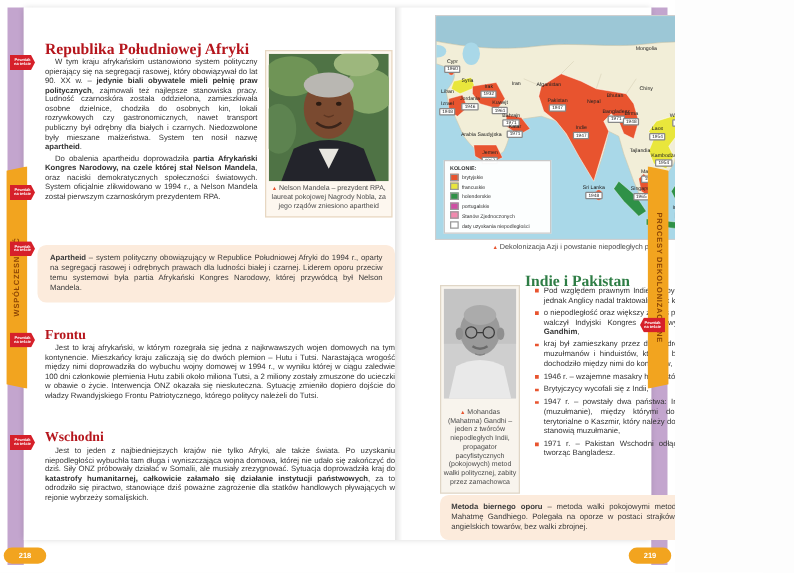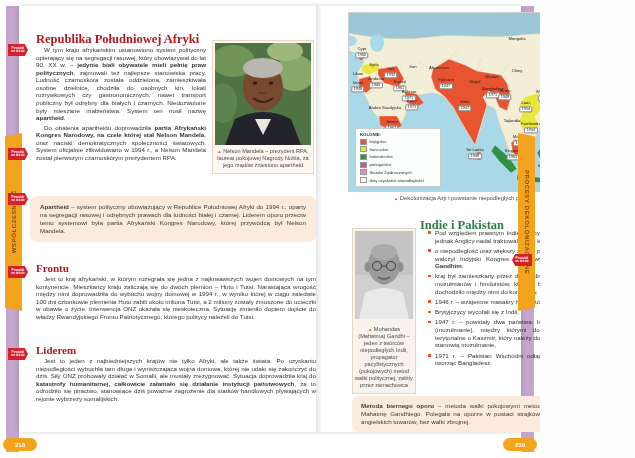--- a/index.html
+++ b/index.html
@@ -134,21 +134,21 @@
     <div class="caption"><span class="marker"></span><span>Nelson Mandela – prezydent RPA, laureat pokojowej Nagrody Nobla, za jego rządów zniesiono apartheid</span></div>
   </div>
 
   <div class="def-box">
     <b>Apartheid</b><span> – system polityczny obowiązujący w Republice Południowej Afryki do 1994 r., oparty na segregacji rasowej i odrębnych prawach dla ludności białej i czarnej. Liderem oporu przeciw temu systemowi była partia Afrykański Kongres Narodowy, której przywódcą był Nelson Mandela.</span>
   </div>
 
   <h2 class="h-sub" style="top:253px">Frontu</h2>
   <p class="rwanda-text bodytext"><span>Jest to kraj afrykański, w którym rozegrała się jedna z najkrwawszych wojen domowych na tym kontynencie. Mieszkańcy kraju zaliczają się do dwóch plemion – Hutu i Tutsi. Narastająca wrogość między nimi doprowadziła do wybuchu wojny domowej w 1994 r., w wyniku której w ciągu zaledwie 100 dni członkowie plemienia Hutu zabili około miliona Tutsi, a 2 miliony zostały zmuszone do ucieczki w obawie o życie. Interwencja ONZ okazała się nieskuteczna. Sytuację zmieniło dopiero dojście do władzy Rwandyjskiego Frontu Patriotycznego, którego politycy należeli do Tutsi.</span></p>
 
-  <h2 class="h-sub" style="top:335px">Liderem</h2>
+  <h2 class="h-sub" style="top:335px">Wschodni</h2>
   <p class="somalia-text bodytext"><span>Jest to jeden z najbiedniejszych krajów nie tylko Afryki, ale także świata. Po uzyskaniu niepodległości wybuchła tam długa i wyniszczająca wojna domowa, której nie udało się zakończyć do dziś. Siły ONZ próbowały działać w Somalii, ale musiały zrezygnować. Sytuacja doprowadziła kraj do </span><b>katastrofy humanitarnej, całkowicie załamało się działanie instytucji państwowych</b><span>, za to odrodziło się piractwo, stanowiące dziś poważne zagrożenie dla statków handlowych pływających w rejonie wybrzeży somalijskich.</span></p>
 
   <div class="map-box">
     <svg width="264" height="178" viewBox="0 0 264 178">
       <rect width="264" height="178" fill="#a9d8e8"></rect>
 
       <path d="M0,0 H264 V18 C230,24 200,18 170,22 C140,26 110,20 80,24 C50,28 20,24 0,20 Z" fill="#9cc7d6" stroke="#8ab6c6" stroke-width="0.4"></path>
 
       <path d="M0,20 C20,24 50,28 80,24 C110,20 140,26 170,22 C200,18 230,24 264,18
                L264,34 C252,40 246,50 240,58 C236,66 230,70 226,76 L212,84

